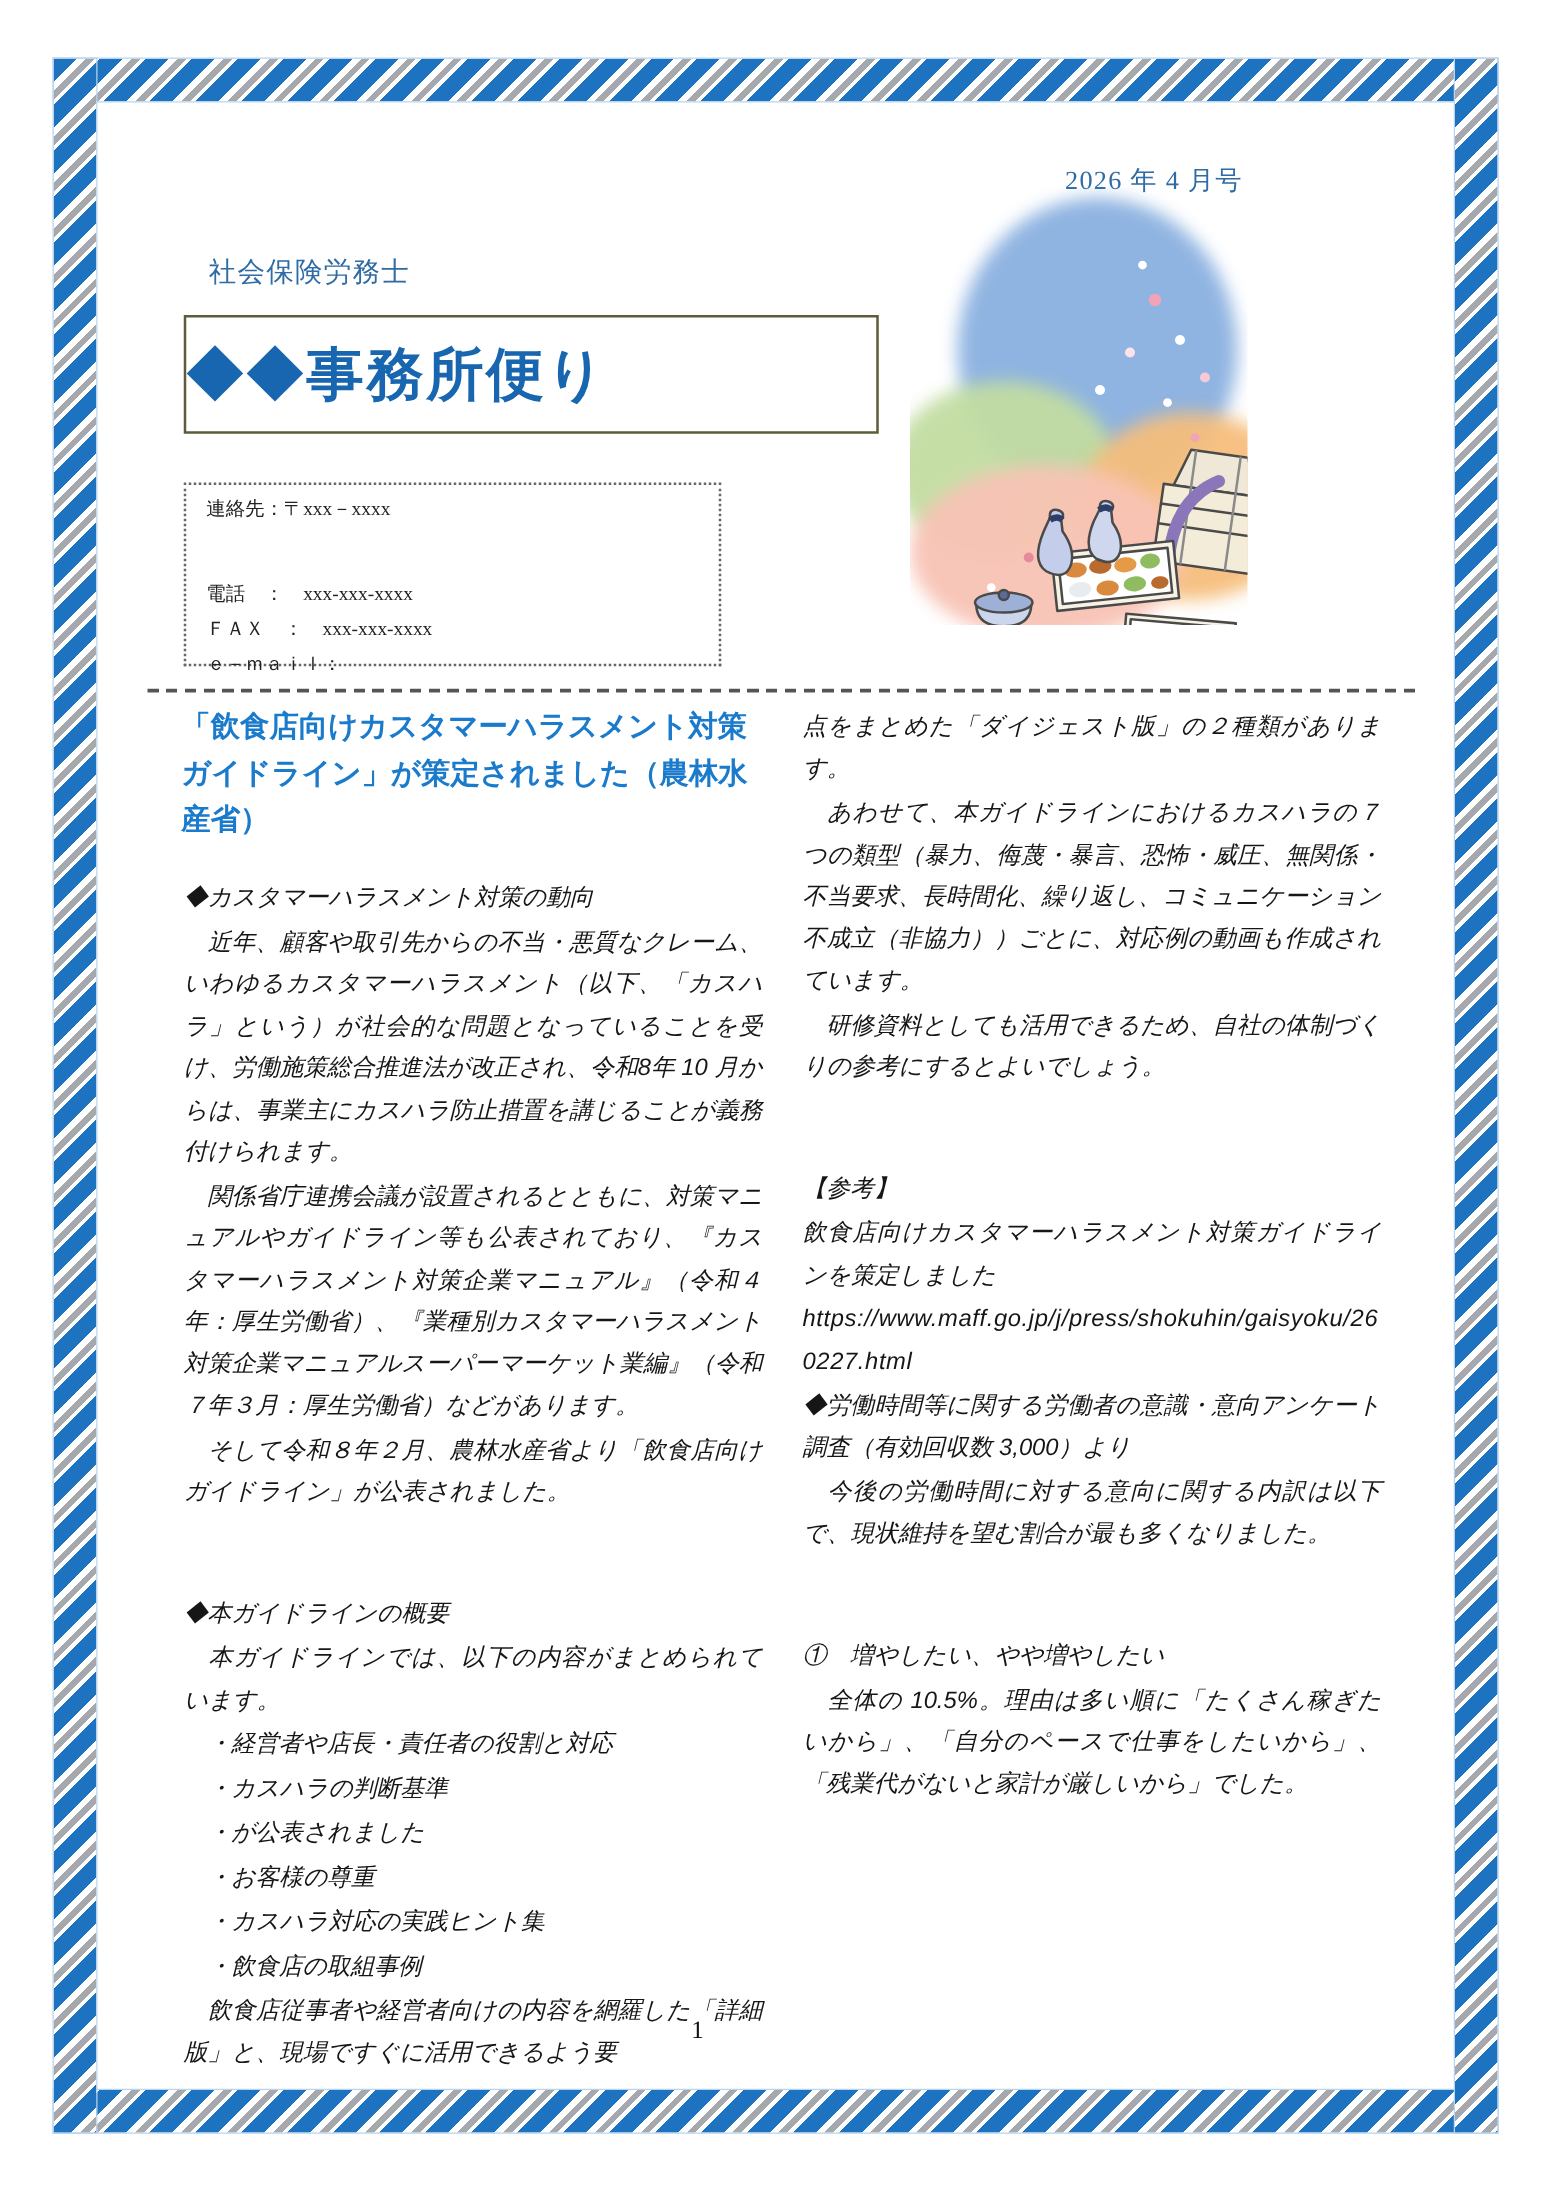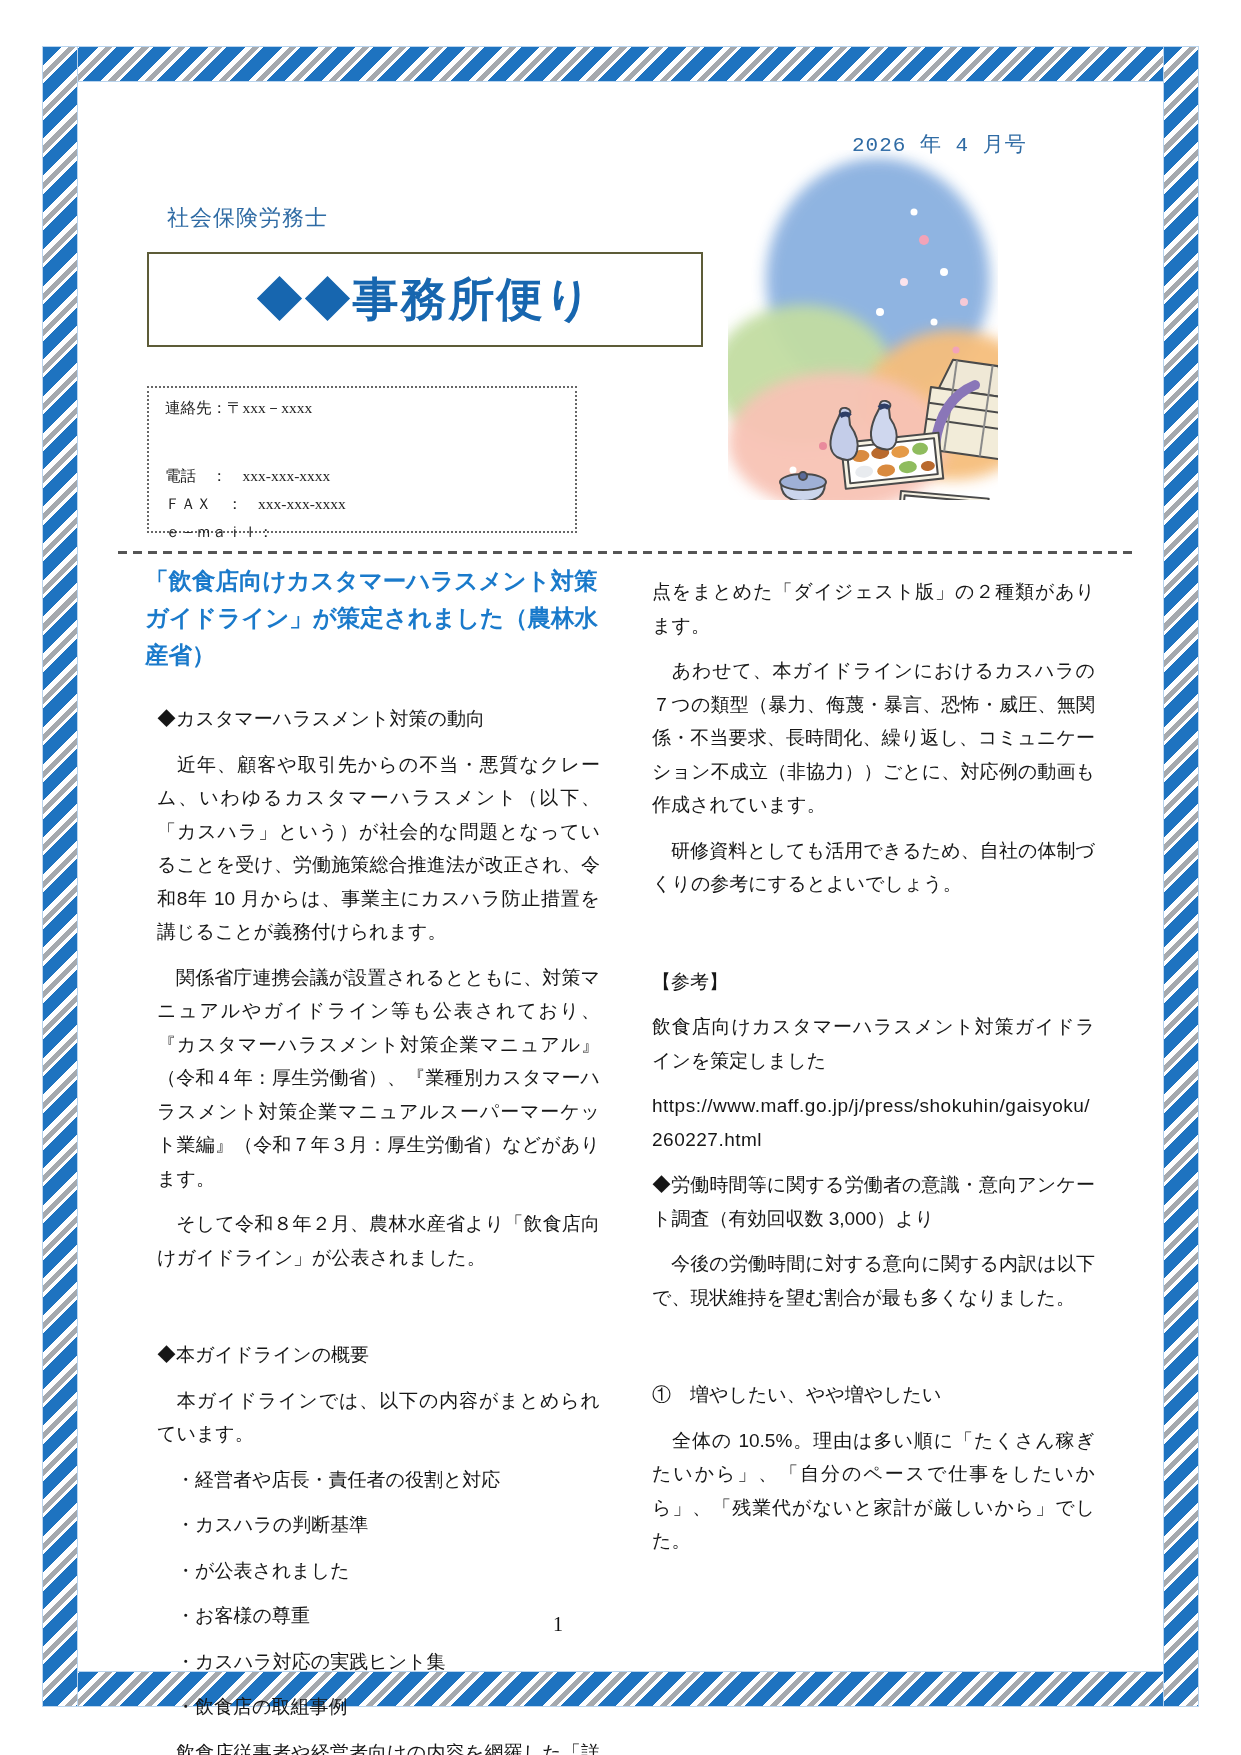--- a/index.html
+++ b/index.html
@@ -15,30 +15,30 @@
       #1e73c0 0 13px, #ffffff 13px 18px, #a5a9ae 18px 23px, #ffffff 23px 26px);
     border:1px solid #b9d4ee;
   }
   .band-top    { left:42px; right:42px; top:46px;    height:36px; }
   .band-bottom { left:42px; right:42px; bottom:48px; height:36px; }
   .band-left   { left:42px; top:46px; bottom:48px;   width:36px; }
   .band-right  { right:42px; top:46px; bottom:48px;  width:36px; }
 
   .issue-date {
     position:absolute; top:130px; left:852px;
-    font-family:Liberation Mono, monospace; font-size:21px; color:#2f6ba4; letter-spacing:1px;
+    font-family:Liberation Serif, serif; font-size:21px; color:#2f6ba4; letter-spacing:1px;
   }
   .office-label {
     position:absolute; top:203px; left:138px;
     font-family:"Liberation Serif", serif; font-size:22px; color:#2f6ba4; letter-spacing:1px;margin-left:29px;
   }
   .title-box {
     position:absolute; left:147px; top:252px; width:556px; height:95px;
     border:2px solid #5d5c38; box-sizing:border-box;
-    display:flex; align-items:center; justify-content:center; background:#fff;
+    display:flex; align-items:center; justify-content:flex-start; background:#fff;
   }
   .title-text {
     font-family:"Liberation Serif", serif; font-size:46px; font-weight:bold;
     color:#1766af; letter-spacing:2px; white-space:nowrap;
   }
 
   .contact-box {
     position:absolute; left:147px; top:386px; width:430px; height:147px;
     border:2px dotted #666; box-sizing:border-box; padding:10px 16px 8px 16px;
     font-family:"Liberation Serif", serif; font-size:15.5px; color:#222; background:#fff;
@@ -48,21 +48,21 @@
 
   .illustration { position:absolute; left:728px; top:150px; }
 
   .divider {
     position:absolute; left:118px; top:551px; width:1014px; height:3px;
     background: repeating-linear-gradient(90deg, #555 0 9px, transparent 9px 15px);
   }
 
   .columns { position:absolute; left:145px; top:563px; width:962px; display:flex; gap:28px; }
   .col { width:468px; font-size:19px; line-height:33.5px; color:#161616; text-align:justify; }
-  .col p { margin:12px; }
+  .col p { margin:2px;font-style:italic; }
   .headline {
     font-size:23.5px; line-height:37px; font-weight:bold; color:#1a7acb;
     margin:0 0 28px 0; text-align:left;
   }
   .headline.mid { margin-top:96px; }
   .gap2 { margin-top:64px !important; }
   .url  { word-break:break-all; letter-spacing:0.5px; }
 
   .page-number {
     position:absolute; left:536px; top:1613px; width:44px; text-align:center;

